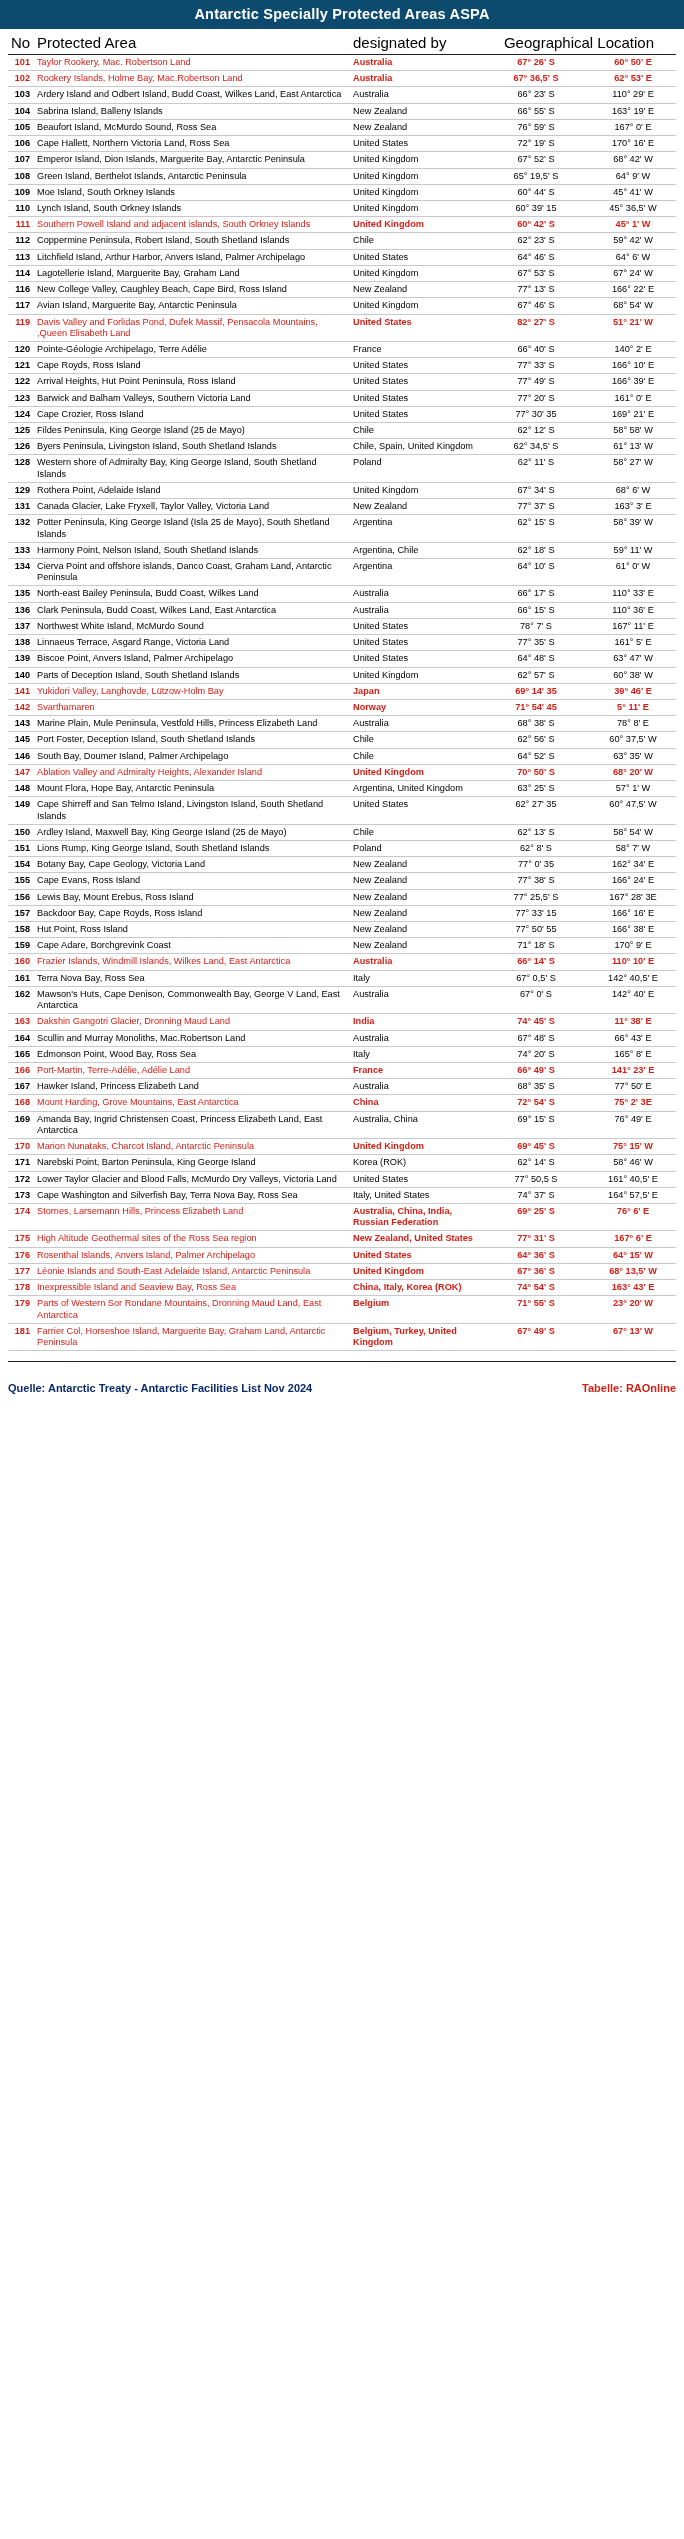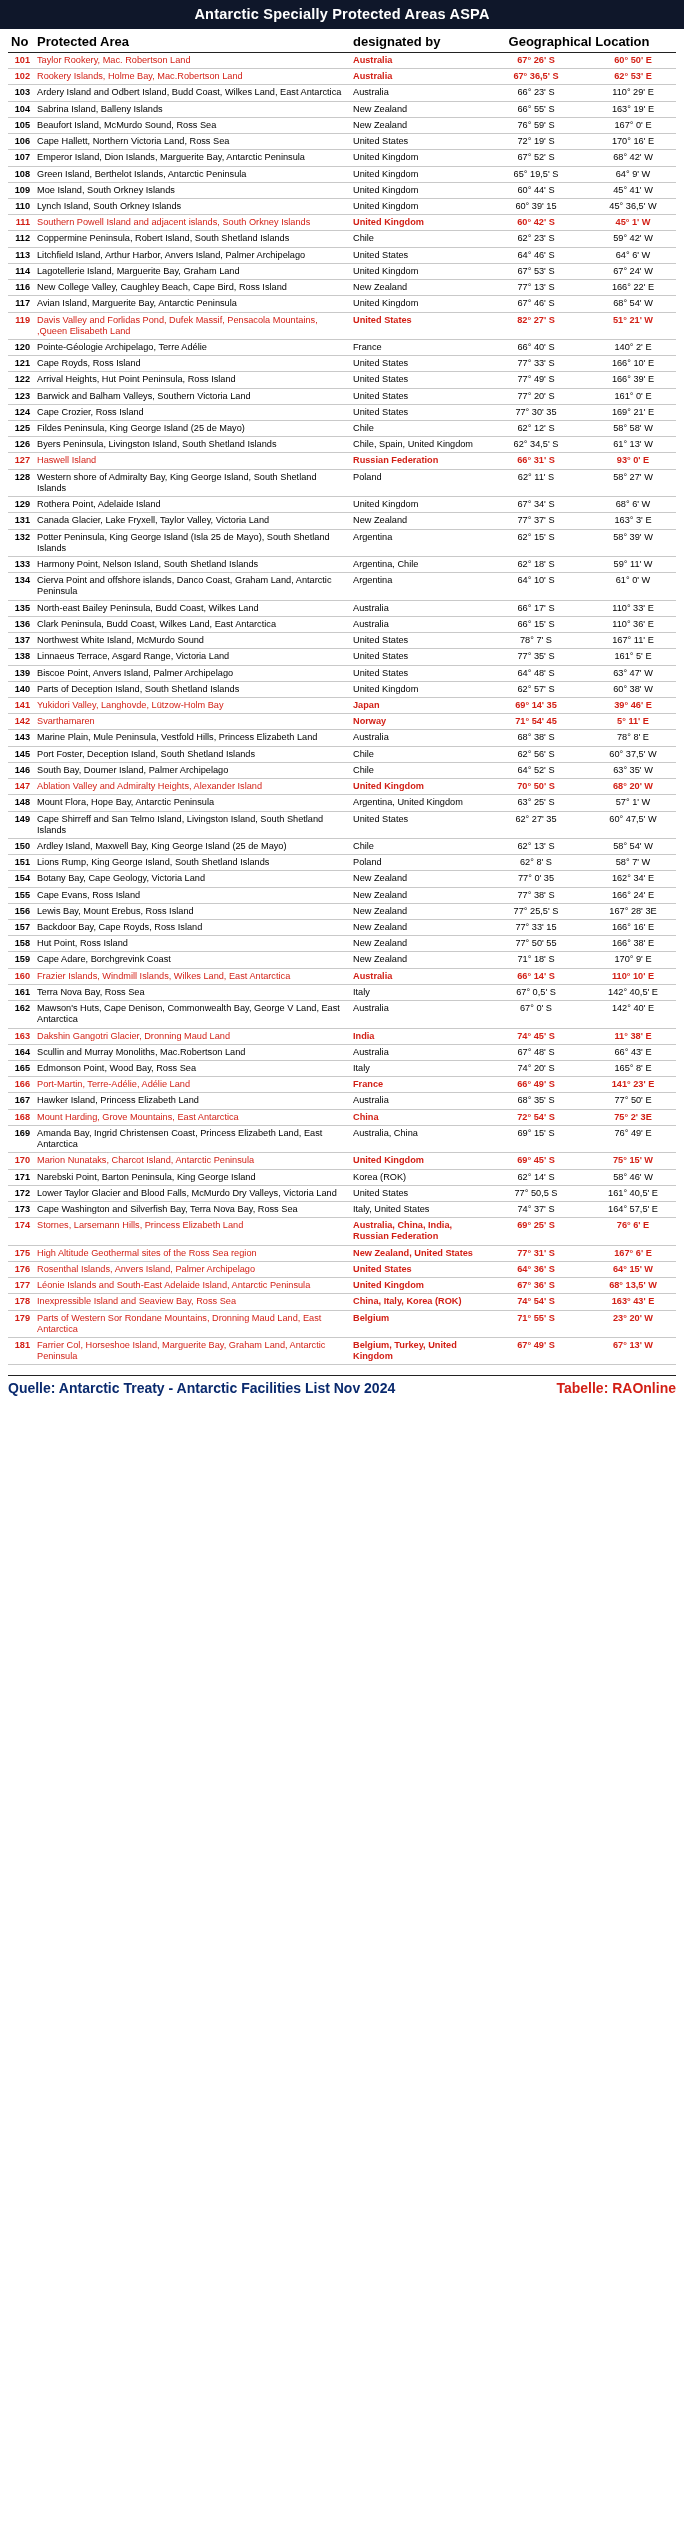--- a/index.html
+++ b/index.html
@@ -1,32 +1,32 @@
 <!DOCTYPE html>
 <html><head>
 <meta charset="utf-8">
 <style>
   html,body{margin:0;padding:0;background:#ffffff;}
   body{font-family:"Liberation Sans", sans-serif;}
   .page{width:684px;min-height:2539px;background:#ffffff;position:relative;}
-  .title-bar{background:#0f172a;color:#ffffff;text-align:center;font-weight:bold;font-size:14.5px;padding:6px 0 7px 0;letter-spacing:.2px;}
+  .title-bar{background:#0c4a6e;color:#ffffff;text-align:center;font-weight:bold;font-size:14.5px;padding:6px 0 7px 0;letter-spacing:.2px;}
   table{border-collapse:collapse;width:668px;margin:3px 8px 0 8px;table-layout:fixed;}
   col.c1{width:26px;}
   col.c2{width:316px;}
   col.c3{width:132px;}
   col.c4{width:108px;}
   col.c5{width:86px;}
-  th{font-size:13px;font-weight:bold;text-align:left;padding:2px 3px 3px 3px;border-bottom:1px solid #222;vertical-align:bottom;color:#000;}
+  th{font-size:15px;font-weight:normal;text-align:left;padding:2px 3px 3px 3px;border-bottom:1px solid #222;vertical-align:bottom;color:#000;}
   th.ctr{text-align:center;}
   td{font-size:9.2px;padding:2px 3px 2px 3px;border-bottom:1px solid #c9c9c9;vertical-align:top;line-height:1.22;color:#000;}
   td.num{text-align:right;font-weight:bold;padding-right:4px;white-space:nowrap;}
   td.coord{text-align:center;white-space:nowrap;}
   tr.hi td{color:#d21f15;font-weight:bold;}
   tr.hi td.name{font-weight:normal;}
-  .footer{margin:10px 8px 0 8px;border-top:1px solid #222;padding-top:4px;display:flex;justify-content:space-between;font-size:14px;font-weight:bold;}
+  .footer{margin:10px 8px 0 8px;border-top:1px solid #222;padding-top:20px;display:flex;justify-content:space-between;font-size:11px;font-weight:bold;}
   .footer .left{color:#0a2a6e;}
   .footer .right{color:#d21f15;}
   .spacer{height:8px;}
 </style>
 </head>
 <body>
 
 <div class="page">
 
   <div class="title-bar">Antarctic Specially Protected Areas ASPA</div>
@@ -209,27 +209,20 @@
           <td class="coord">62° 12' S</td>
           <td class="coord">58° 58' W</td>
         </tr>
         <tr>
           <td class="num">126</td>
           <td class="name">Byers Peninsula, Livingston Island, South Shetland Islands</td>
           <td>Chile, Spain, United Kingdom</td>
           <td class="coord">62° 34,5' S</td>
           <td class="coord">61° 13' W</td>
         </tr>
-        <tr class="hi">
-          <td class="num">127</td>
-          <td class="name">Haswell Island</td>
-          <td>Russian Federation</td>
-          <td class="coord">66° 31' S</td>
-          <td class="coord">93° 0' E</td>
-        </tr>
         <tr>
           <td class="num">128</td>
           <td class="name">Western shore of Admiralty Bay, King George Island, South Shetland Islands</td>
           <td>Poland</td>
           <td class="coord">62° 11' S</td>
           <td class="coord">58° 27' W</td>
         </tr>
         <tr>
           <td class="num">129</td>
           <td class="name">Rothera Point, Adelaide Island</td>

